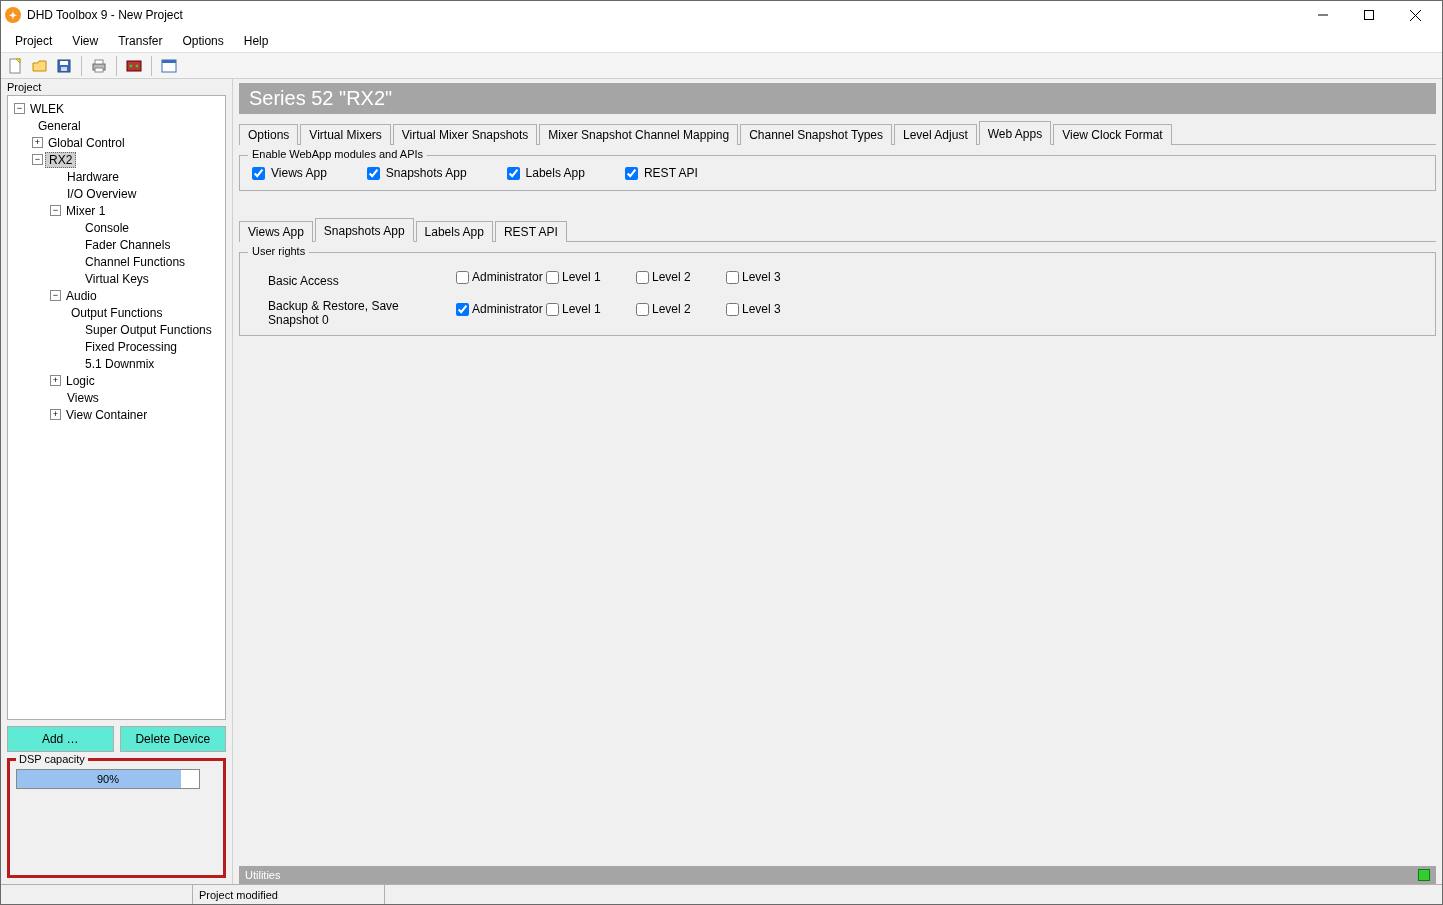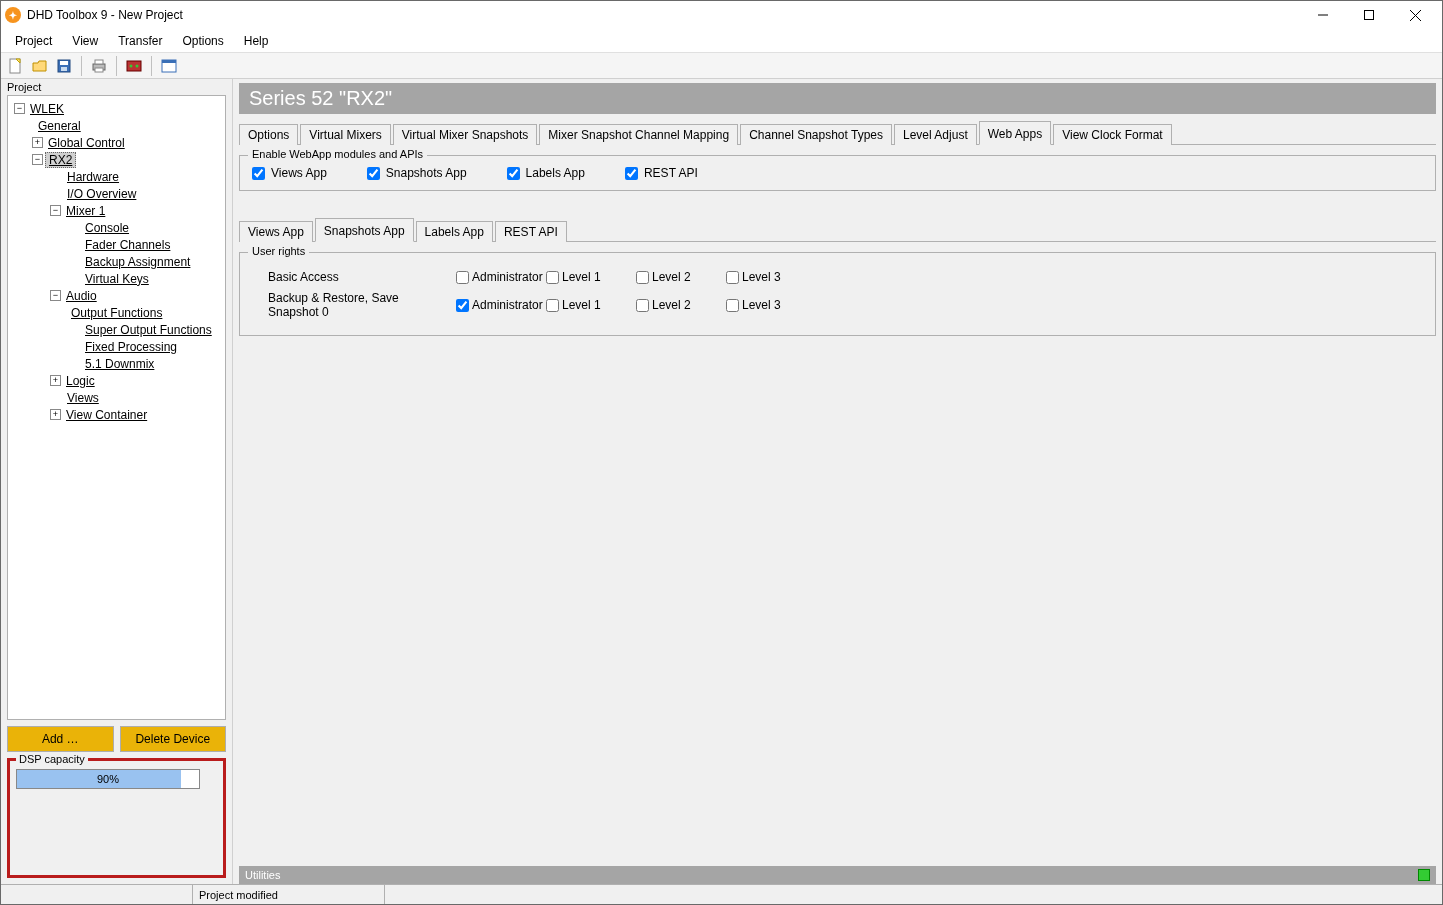--- a/index.html
+++ b/index.html
@@ -111,31 +111,31 @@
   }
   .tree-row .exp {
     width: 11px; height: 11px;
     border: 1px solid #888;
     background: #fff;
     font-size: 9px; line-height: 9px;
     text-align: center;
     margin-right: 2px;
     flex: 0 0 11px;
   }
-  .tree-row .label { padding: 0 3px; white-space: nowrap; text-decoration: underline; }
+  .tree-row .label { padding: 0 3px; white-space: nowrap; }
   .tree-row.selected .label { background: #d0d0d0; border: 1px dotted #666; }
   .btn-row {
     display: flex;
     gap: 6px;
     padding: 0 6px 6px 6px;
   }
   .btn-row button {
     flex: 1;
     height: 26px;
-    background: #eab308;
+    background: #5eead4;
     border: 1px solid #adadad;
     font-family: inherit;
     font-size: 12px;
   }
   .dsp-box {
     margin: 0 6px 6px 6px;
     border: 3px solid #b91c1c;
     padding: 8px 23px 6px 6px;
     position: relative;
     height: 120px;
@@ -217,21 +217,21 @@
   }
   .check-item input { margin:0; }
   .sub-tabs { margin-top: 28px; }
   .rights-row {
     display: grid;
     grid-template-columns: 200px repeat(4, 90px);
     align-items: center;
     height: 28px;
     gap: 0;
   }
-  .rights-row .rlabel { padding-left: 16px; }
+  .rights-row .rlabel { padding-left: 16px; margin-top: 8px; }
   .rights-row .copt { display:flex; align-items:center; }
   .utilities-bar {
     margin-top: auto;
     height: 18px;
     background: #a5a5a5;
     color:#fff;
     display:flex; align-items:center;
     padding: 0 6px;
     font-size:11px;
   }
@@ -365,21 +365,21 @@
             <span class="exp">−</span>
             <span class="label">Mixer 1</span>
           </div>
         <div class="tree-row" style="padding-left:74px">
             <span class="label">Console</span>
           </div>
         <div class="tree-row" style="padding-left:74px">
             <span class="label">Fader Channels</span>
           </div>
         <div class="tree-row" style="padding-left:74px">
-            <span class="label">Backup Assignment</span>
+            <span class="label">Channel Functions</span>
           </div>
         <div class="tree-row" style="padding-left:74px">
             <span class="label">Virtual Keys</span>
           </div>
         <div class="tree-row" style="padding-left:42px">
             <span class="exp">−</span>
             <span class="label">Audio</span>
           </div>
         <div class="tree-row" style="padding-left:60px">
             <span class="label">Output Functions</span>

